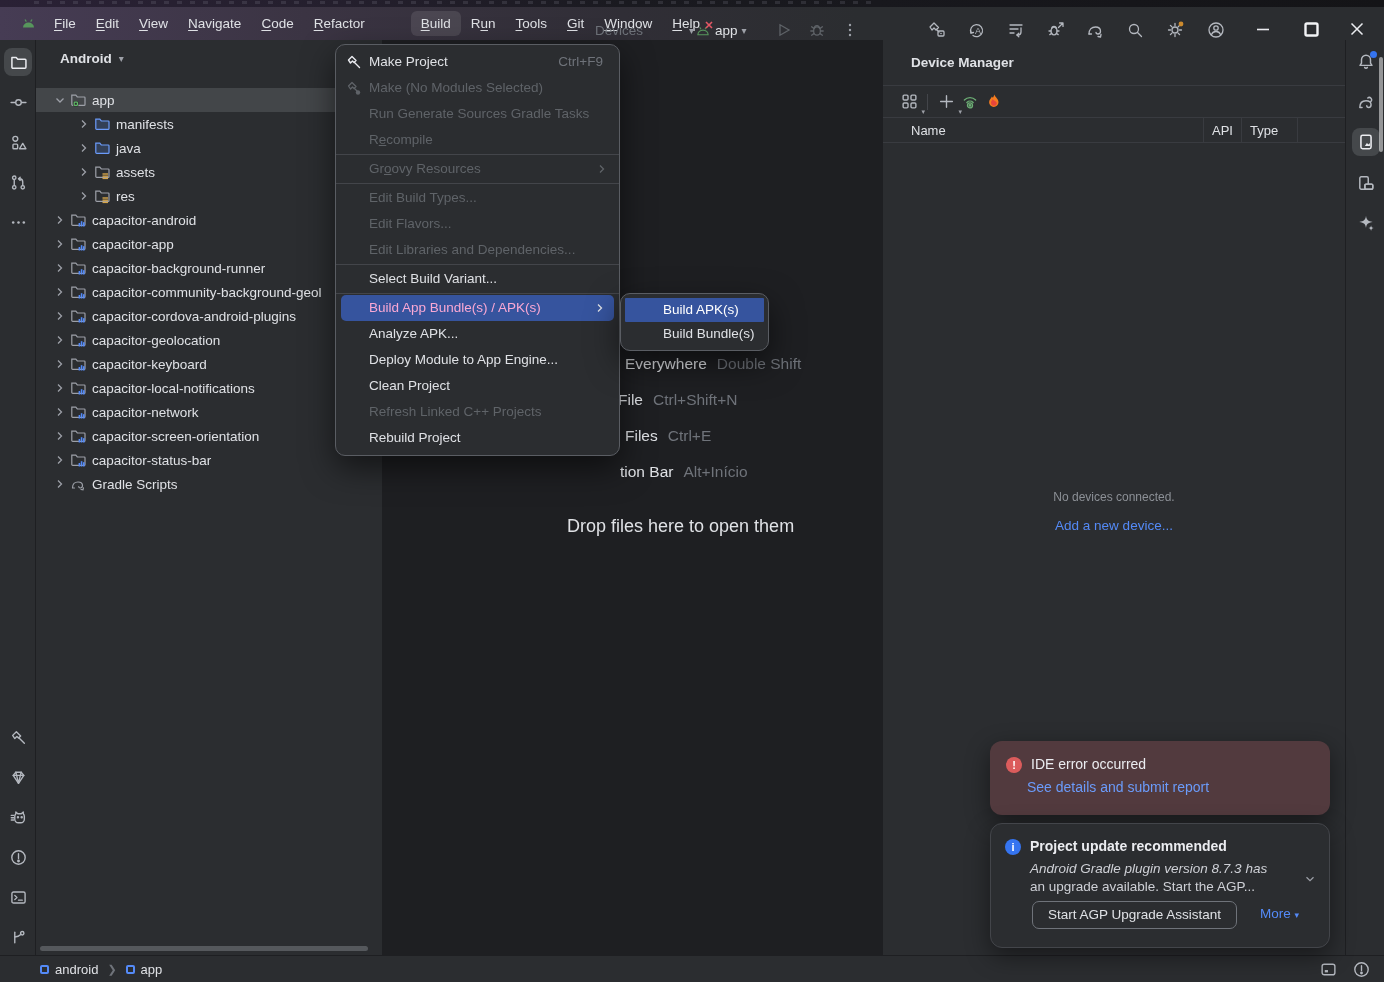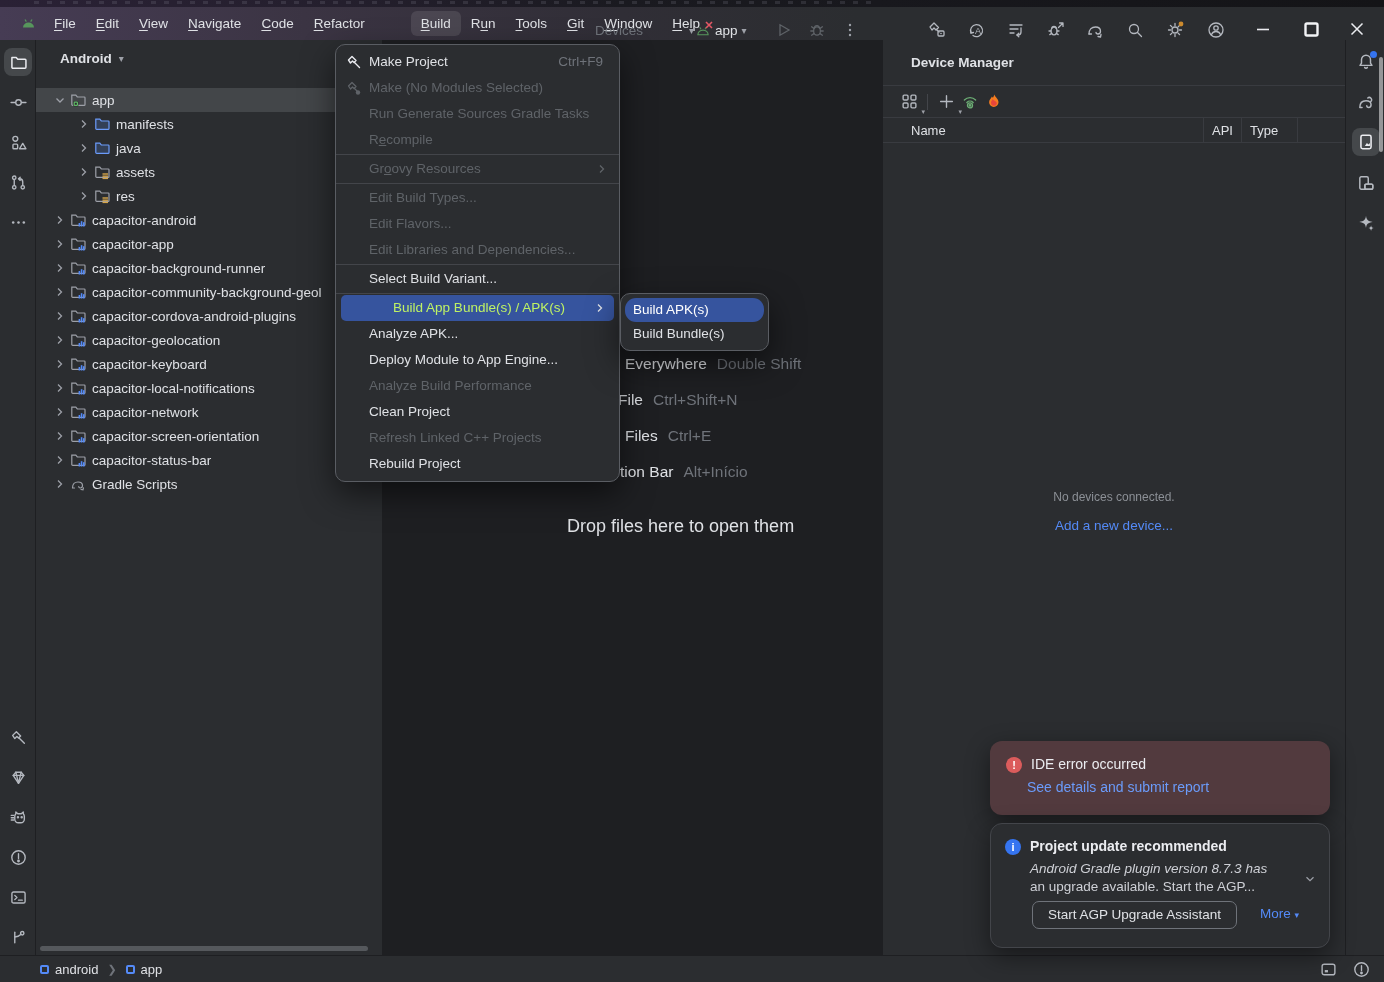--- a/index.html
+++ b/index.html
@@ -66,31 +66,31 @@
 .dm-col.c-api { width:38px; padding-left:8px; border-left:1px solid #393B40; }
 .dm-col.c-type { width:56px; padding-left:8px; border-left:1px solid #393B40; }
 .dm-col.c-x { flex:1; border-left:1px solid #393B40; }
 .dm-empty { position:absolute; left:0; top:450px; width:462px; text-align:center; font-size:12px; color:#8C9096; }
 .dm-add { position:absolute; left:0; top:478px; width:462px; text-align:center; font-size:13.5px; color:#548AF7; }
 
 
 .build-menu { position:absolute; left:335px; top:44px; width:285px; background:#2B2D30; border:1px solid #5A5D63; border-radius:10px; padding:4px 0; z-index:50; box-shadow:0 12px 32px rgba(0,0,0,.55); }
 .bm-item { position:relative; height:26px; line-height:26px; padding-left:33px; padding-right:30px; font-size:13.5px; color:#DFE1E5; white-space:nowrap; }
 .bm-item.disabled { color:#5F6368; }
-.bm-item.selected { background:#36549E; border-radius:5px; margin:0 5px; padding-left:28px; padding-right:25px; color:#bef264;text-align:center; }
+.bm-item.selected { background:#36549E; border-radius:5px; margin:0 5px; padding-left:28px; padding-right:25px; color:#f9a8d4; }
 .bm-icon { position:absolute; left:10px; top:5px; width:16px; height:16px; }
 .bm-shortcut { float:right; color:#6F737A; margin-right:-14px; }
 .bm-arrow { position:absolute; right:9px; top:5px; width:16px; height:16px; color:#9DA0A8; }
 .bm-item.disabled .bm-arrow { color:#5F6368; }
 .bm-item.selected .bm-arrow { right:6px; color:#DFE1E5; }
 .bm-sep { height:1px; background:#43454A; margin:1px 0; }
 
 
 .apk-menu { position:absolute; left:620px; top:293px; width:149px; background:#2B2D30; border:1px solid #5A5D63; border-radius:10px; padding:4px; z-index:60; box-shadow:0 12px 32px rgba(0,0,0,.55); }
-.apk-item { height:24px; line-height:24px; padding-left:8px; font-size:13.5px; color:#DFE1E5; border-radius:11px; white-space:nowrap; }
+.apk-item { height:24px; line-height:24px; padding-left:38px; font-size:13.5px; color:#DFE1E5; border-radius:1px; white-space:nowrap; }
 .apk-item.selected { background:#36549E; color:#FFFFFF; }
 
 
 .card { position:absolute; left:990px; width:340px; border-radius:12px; z-index:30; box-shadow:0 8px 24px rgba(0,0,0,.45); }
 .card-error { top:741px; height:74px; background:#523A3E; }
 .card-update { top:823px; height:125px; background:#2B2D30; border:1px solid #43454A; }
 .n-icon { position:absolute; left:16px; top:16px; width:16px; height:16px; border-radius:50%; color:#fff; font-size:11px; font-weight:bold; display:flex; align-items:center; justify-content:center; }
 .n-icon.err { background:#DB5C5C; }
 .n-icon.inf { background:#3574F0; top:15px; left:14px; }
 .n-title { position:absolute; left:41px; top:15px; font-size:14px; color:#EBECF0; }
@@ -656,21 +656,20 @@
     <div class="bm-item"><span>Select Build Variant...</span></div>
     <div class="bm-sep"></div>
     <div class="bm-item selected">
       <span>Build App Bundle(s) / APK(s)</span>
       <svg class="bm-arrow" viewBox="0 0 16 16">
           <path d="M6 4.5L9.5 8 6 11.5" fill="none" stroke="currentColor" stroke-width="1.3"></path>
         </svg>
     </div>
     <div class="bm-item"><span>Analyze APK...</span></div>
     <div class="bm-item"><span>Deploy Module to App Engine...</span></div>
-    <div class="bm-item disabled"><span>Analyze Build Performance</span></div>
     <div class="bm-item"><span>Clean Project</span></div>
     <div class="bm-item disabled"><span>Refresh Linked C++ Projects</span></div>
     <div class="bm-item"><span>Rebuild Project</span></div>
   </div>
 
   <div class="apk-menu">
     <div class="apk-item selected">Build APK(s)</div>
     <div class="apk-item">Build Bundle(s)</div>
   </div>
 

